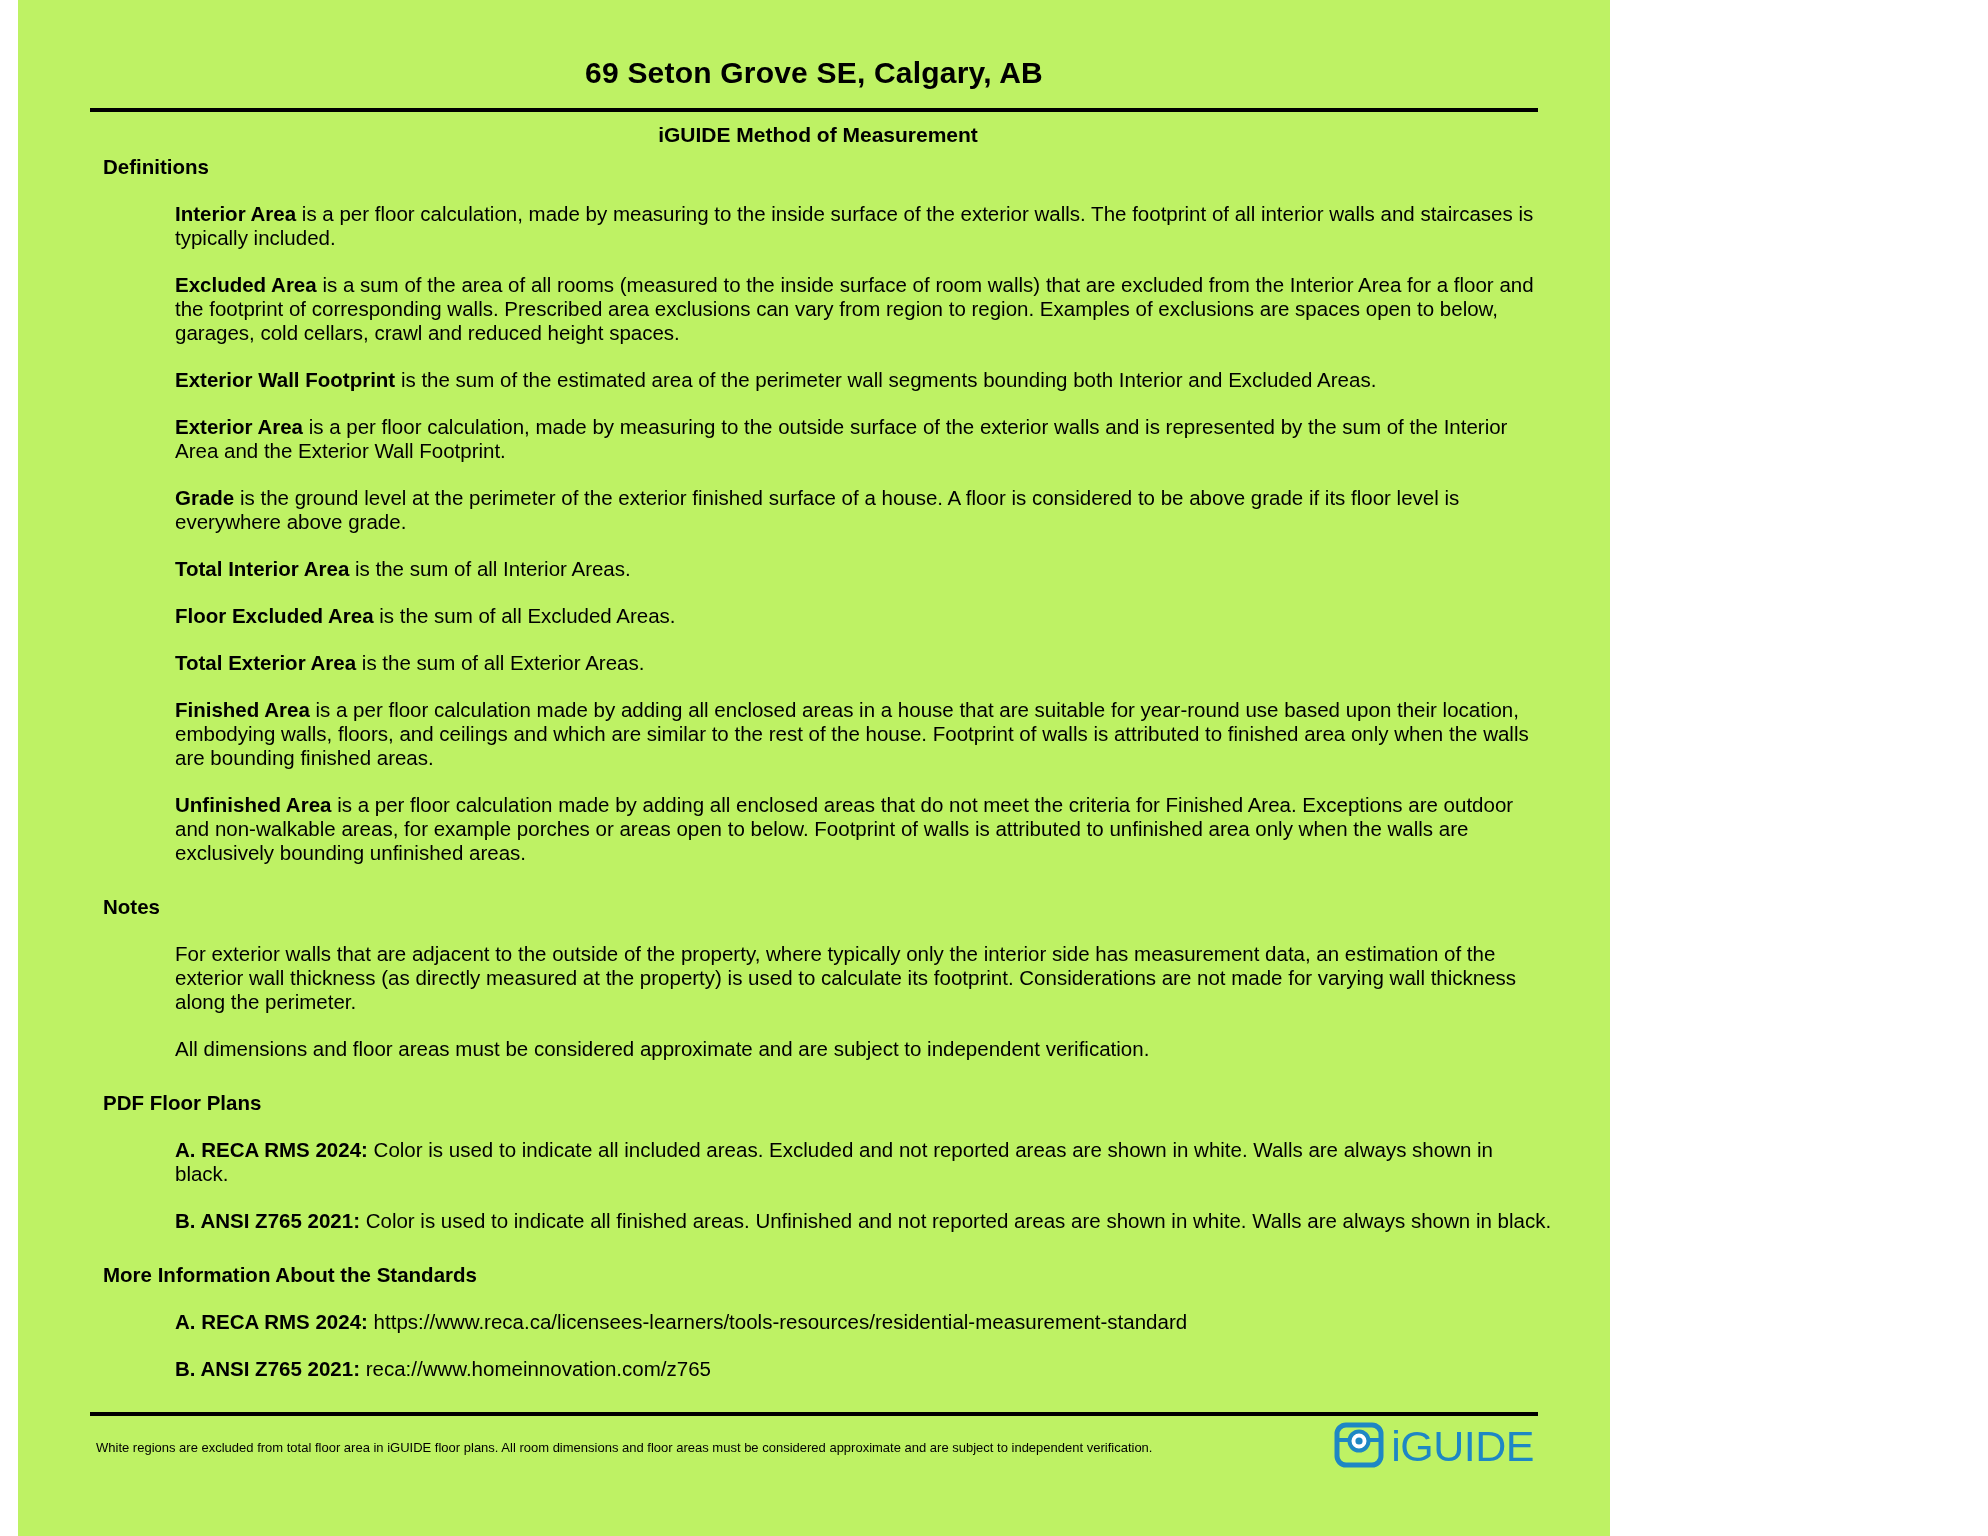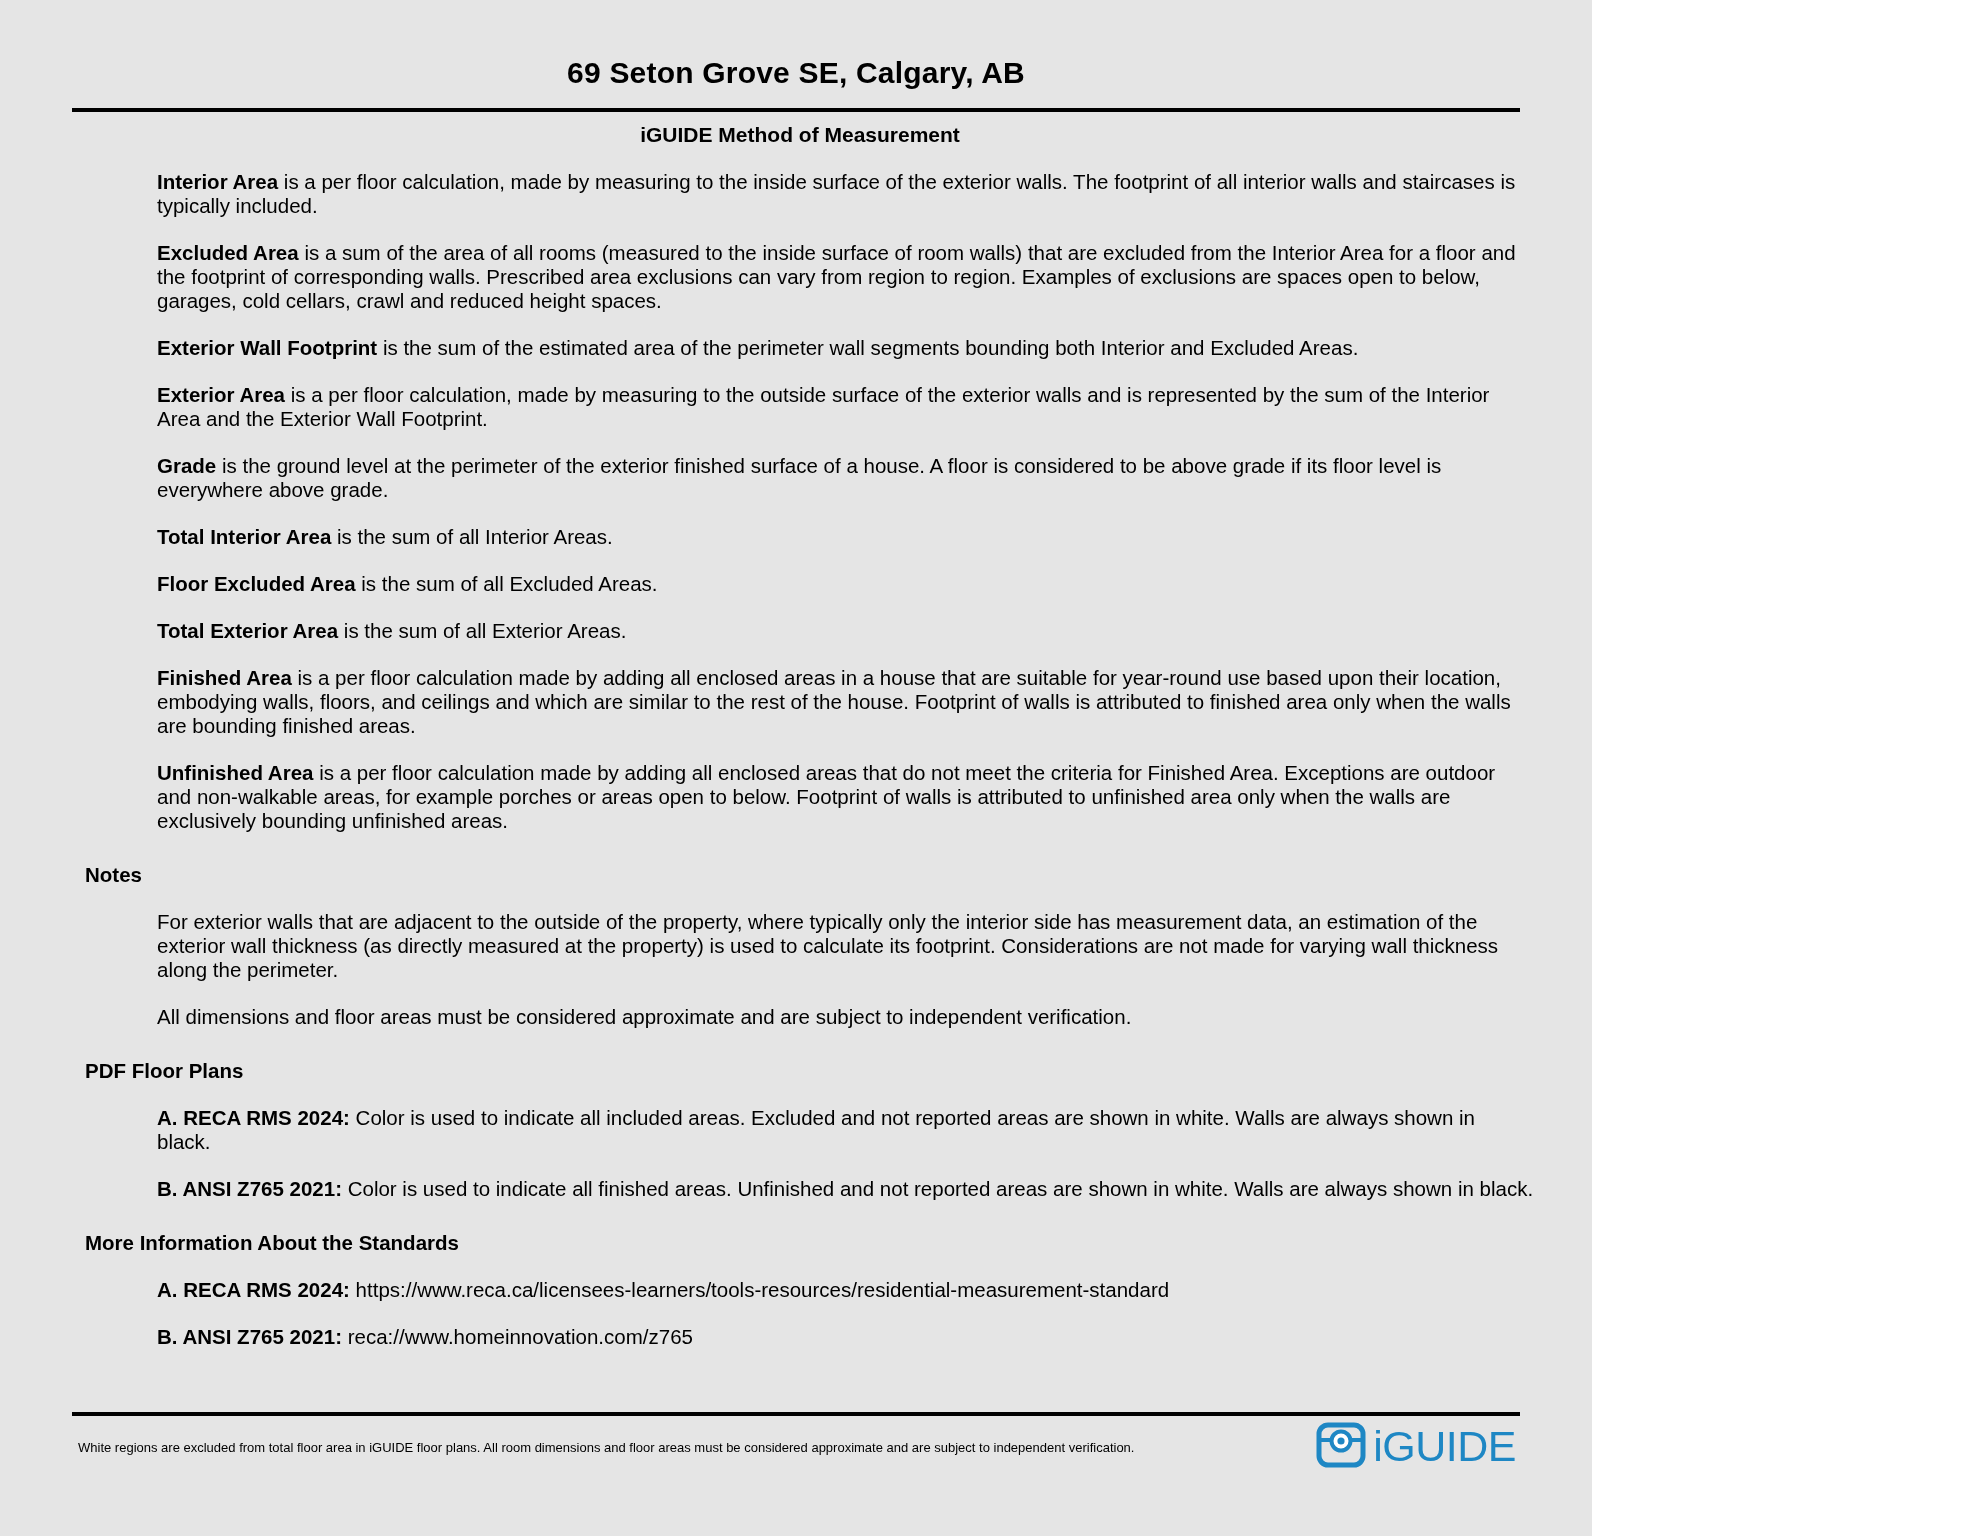--- a/index.html
+++ b/index.html
@@ -9,21 +9,22 @@
     height: 1536px;
     font-family: "Liberation Sans", sans-serif;
     color: #000000;
     position: relative;
     overflow: hidden;
   }
   .page {
     position: relative;
     width: 1592px;
     height: 1536px;
-    background: #e5e5e5;
+    background: #bef264;
+    margin-left: 18px;
   }
   .doc-title {
     padding-top: 56px;
     text-align: center;
     font-size: 30px;
     font-weight: bold;
     letter-spacing: 0.2px;
   }
   .top-rule {
     margin: 18px 72px 0 72px;
@@ -91,20 +92,21 @@
 <body>
 
 <div class="page">
 
   <div class="doc-title">69 Seton Grove SE, Calgary, AB</div>
   <div class="top-rule"></div>
   <div class="doc-subtitle">iGUIDE Method of Measurement</div>
 
   <div class="content">
 
+    <div class="section-heading" style="margin-top:8px;">Definitions</div>
 
     <p class="para">
       <span class="term">Interior Area</span>
       <span>is a per floor calculation, made by measuring to the inside surface of the exterior walls. The footprint of all interior walls and staircases is typically included.</span>
     </p>
     <p class="para">
       <span class="term">Excluded Area</span>
       <span>is a sum of the area of all rooms (measured to the inside surface of room walls) that are excluded from the Interior Area for a floor and the footprint of corresponding walls. Prescribed area exclusions can vary from region to region. Examples of exclusions are spaces open to below, garages, cold cellars, crawl and reduced height spaces.</span>
     </p>
     <p class="para">

